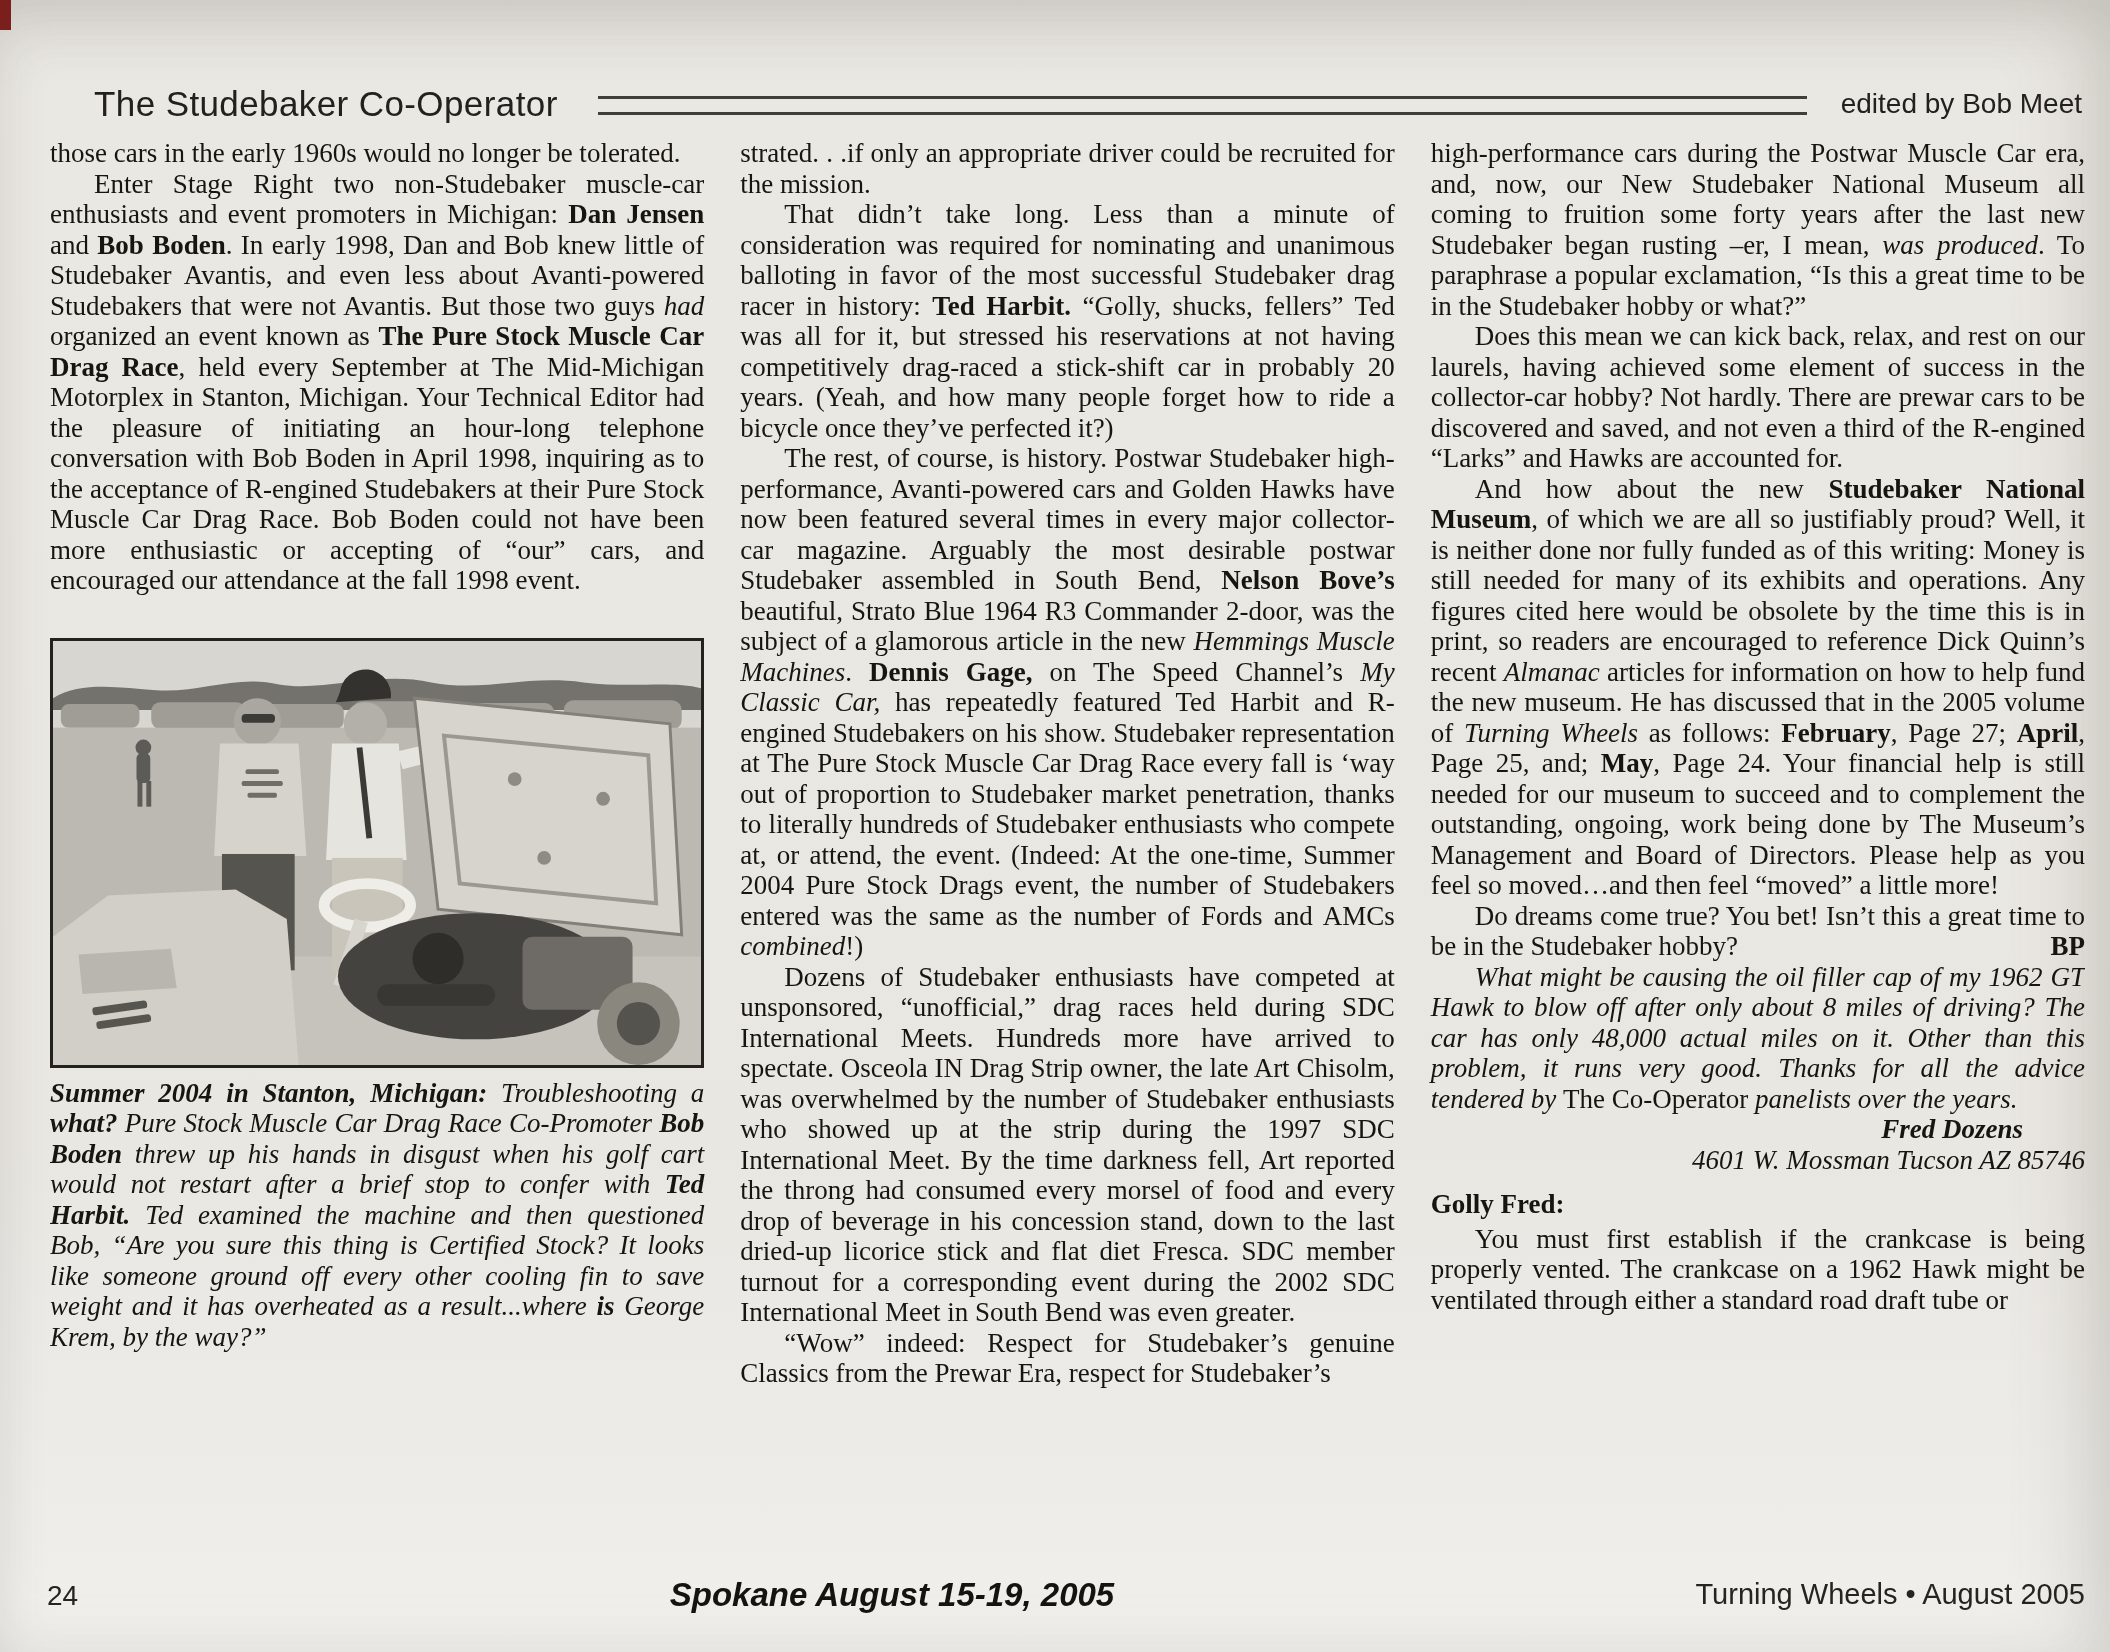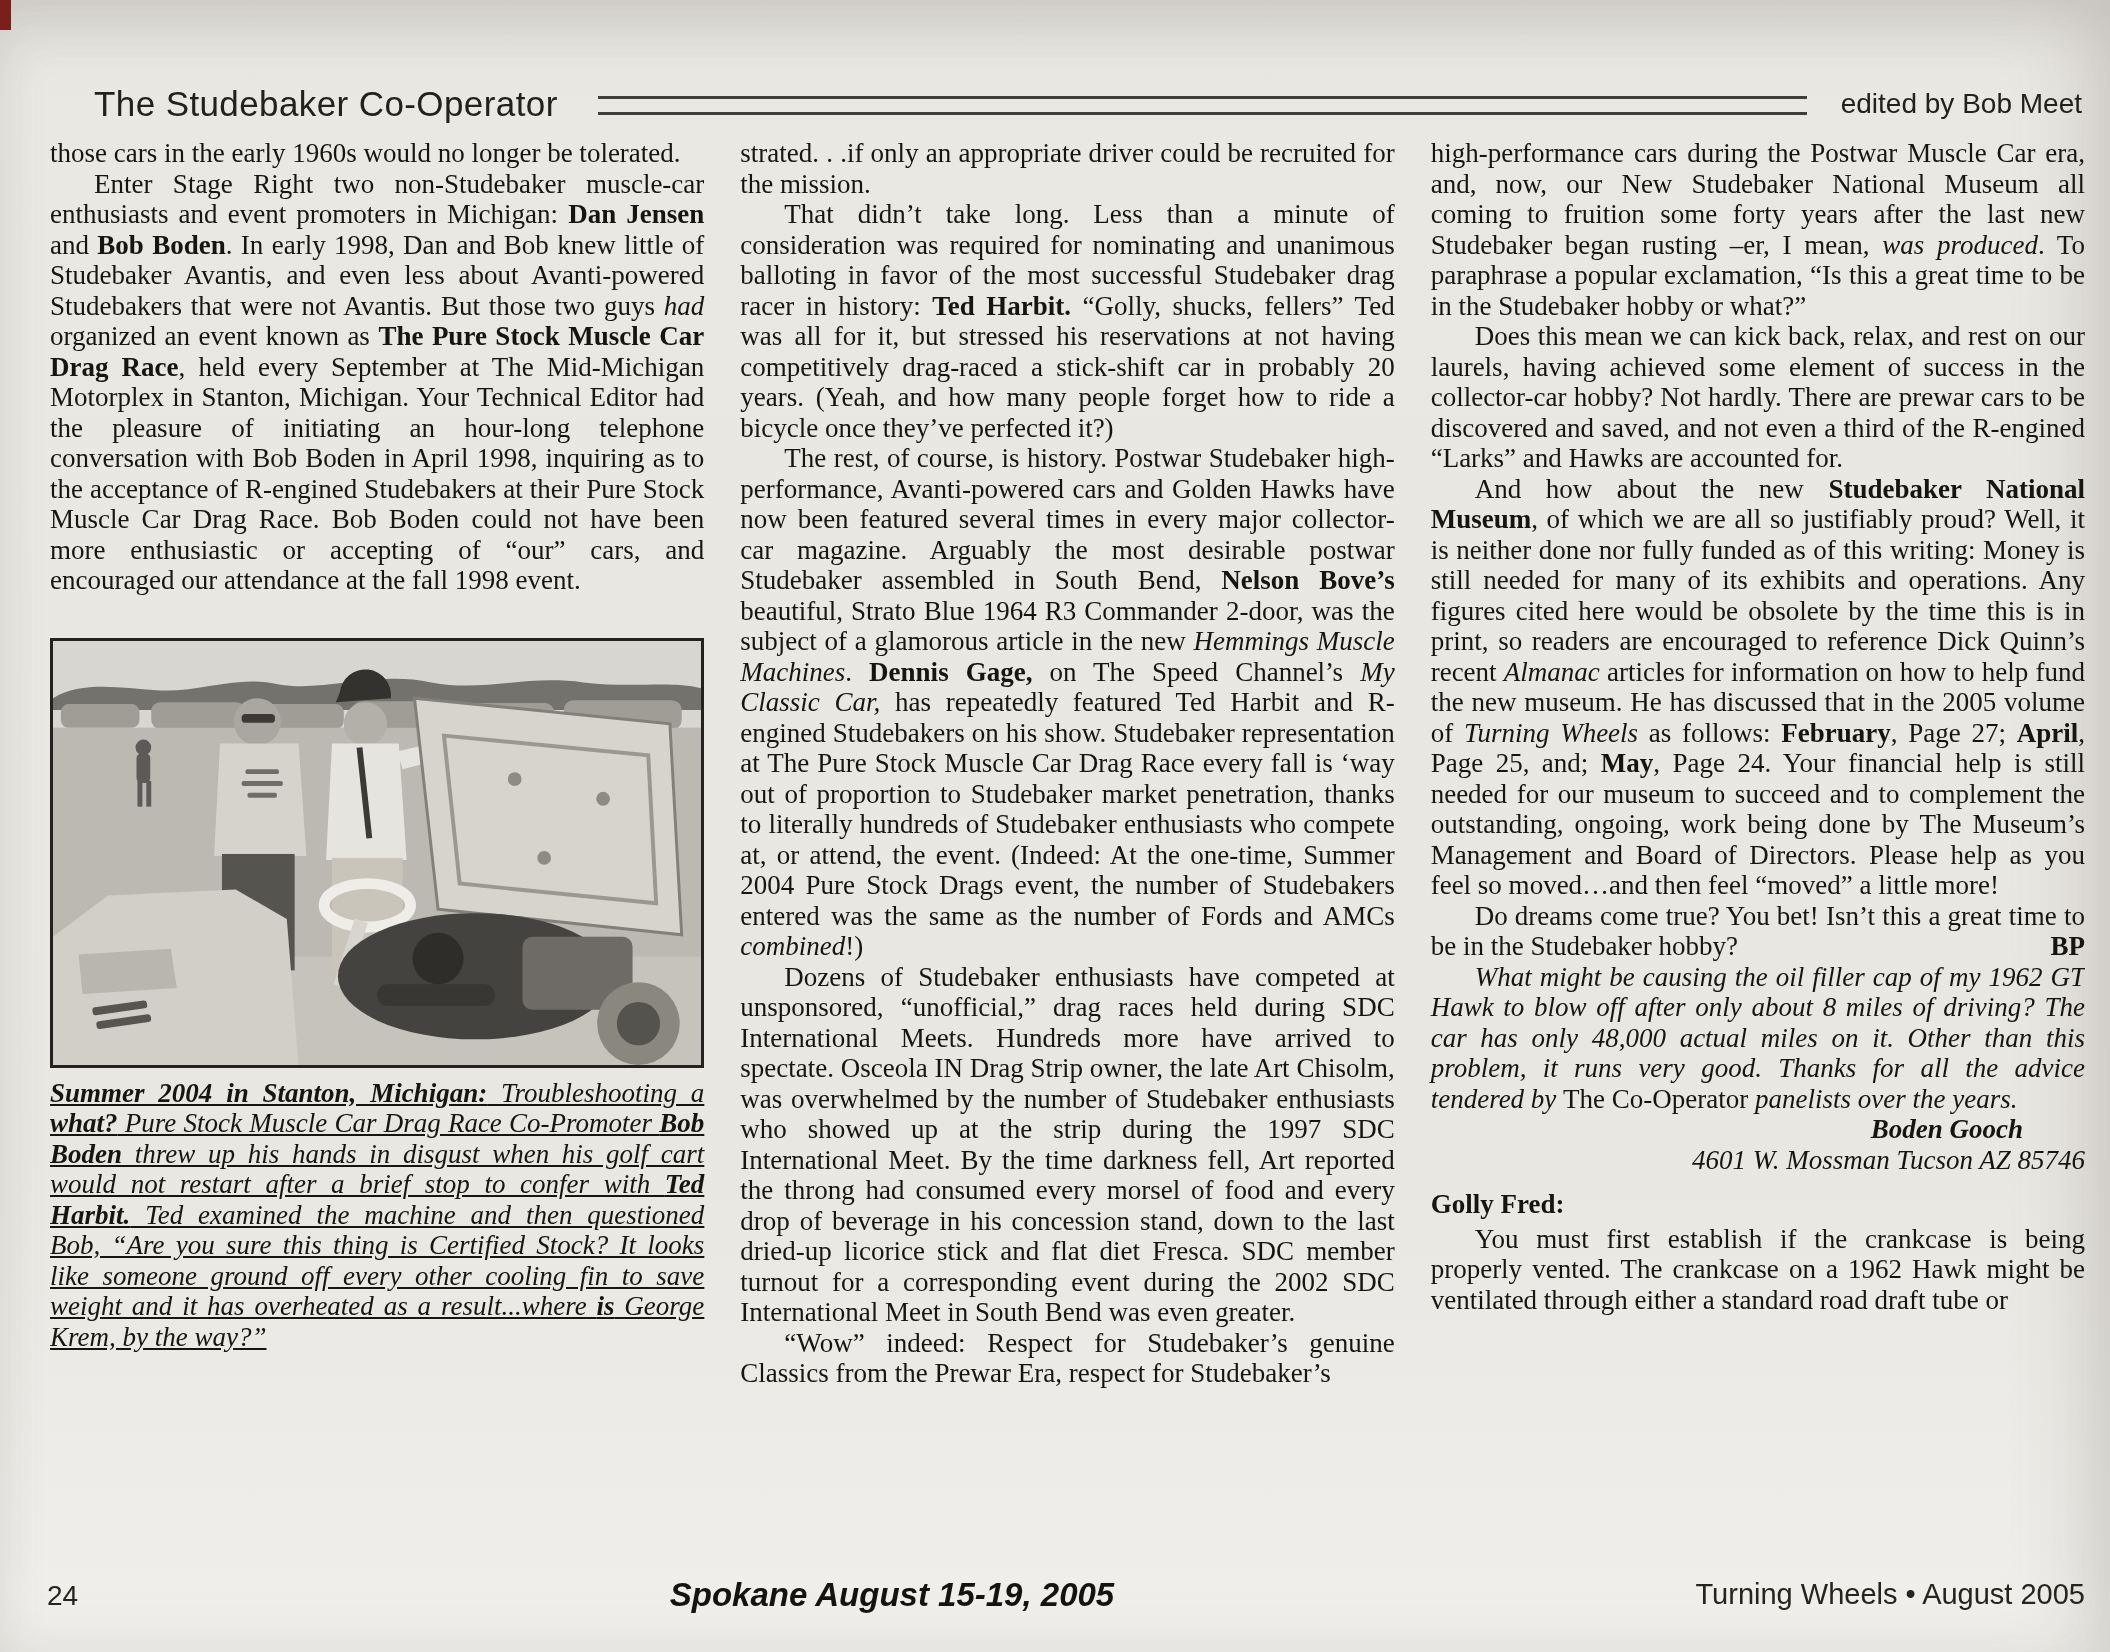--- a/index.html
+++ b/index.html
@@ -15,21 +15,21 @@
   .rule{flex:1;height:13px;border-top:3px solid #413f3c;border-bottom:3px solid #413f3c;margin:2px 34px 0 40px;}
   .edited{font-size:28px;white-space:nowrap;}
   .cols{position:absolute;left:50px;right:25px;top:138px;height:1428px;display:flex;gap:36px;
     overflow:hidden;font-size:27px;line-height:30.5px;}
   .col{flex:1;min-width:0;}
   .col p{margin:0;text-align:justify;}
   p.indent{text-indent:44px;}
   .blk-heading{margin:14px 0 4px 0 !important;}
   .blk-signature{text-align:right !important;padding-right:62px;}
   .blk-address{text-align:right !important;}
-  .blk-caption{margin-top:0;text-decoration:underline;}
+  .blk-caption{margin-top:0;}
   .run-b{font-weight:700;}
   .run-i{font-style:italic;}
   .run-bi{font-weight:700;font-style:italic;}
   .tail{float:right;font-weight:700;}
   .photo-fig{margin:42px 0 10px 0;border:3px solid #23221f;background:#cac7c1;line-height:0;}
   .photo-fig svg{display:block;width:100%;height:424px;}
   .footer{position:absolute;left:47px;right:25px;top:1576px;height:46px;
     font-family:"Liberation Sans", sans-serif;color:#26241f;}
   .page-num{position:absolute;left:0;top:4px;font-size:28px;}
   .footer-event{position:absolute;left:845px;top:0;transform:translateX(-50%);
@@ -123,21 +123,21 @@
         <p class="blk-p indent"><span>The rest, of course, is history. Postwar Studebaker high-performance, Avanti-powered cars and Golden Hawks have now been featured several times in every major collector-car magazine. Arguably the most desirable postwar Studebaker assembled in South Bend, </span><span class="run-b">Nelson Bove’s</span><span> beautiful, Strato Blue 1964 R3 Commander 2-door, was the subject of a glamorous article in the new </span><span class="run-i">Hemmings Muscle Machines</span><span>. </span><span class="run-b">Dennis Gage,</span><span> on The Speed Channel’s </span><span class="run-i">My Classic Car,</span><span> has repeatedly featured Ted Harbit and R-engined Studebakers on his show. Studebaker representation at The Pure Stock Muscle Car Drag Race every fall is ‘way out of proportion to Studebaker market penetration, thanks to literally hundreds of Studebaker enthusiasts who compete at, or attend, the event. (Indeed: At the one-time, Summer 2004 Pure Stock Drags event, the number of Studebakers entered was the same as the number of Fords and AMCs </span><span class="run-i">combined</span><span>!)</span></p>
         <p class="blk-p indent"><span>Dozens of Studebaker enthusiasts have competed at unsponsored, “unofficial,” drag races held during SDC International Meets. Hundreds more have arrived to spectate. Osceola IN Drag Strip owner, the late Art Chisolm, was overwhelmed by the number of Studebaker enthusiasts who showed up at the strip during the 1997 SDC International Meet. By the time darkness fell, Art reported the throng had consumed every morsel of food and every drop of beverage in his concession stand, down to the last dried-up licorice stick and flat diet Fresca. SDC member turnout for a corresponding event during the 2002 SDC International Meet in South Bend was even greater.</span></p>
         <p class="blk-p indent"><span>“Wow” indeed: Respect for Studebaker’s genuine Classics from the Prewar Era, respect for Studebaker’s</span></p>
       </div>
     <div class="col">
         <p class="blk-p"><span>high-performance cars during the Postwar Muscle Car era, and, now, our New Studebaker National Museum all coming to fruition some forty years after the last new Studebaker began rusting –er, I mean, </span><span class="run-i">was produced</span><span>. To paraphrase a popular exclamation, “Is this a great time to be in the Studebaker hobby or what?”</span></p>
         <p class="blk-p indent"><span>Does this mean we can kick back, relax, and rest on our laurels, having achieved some element of success in the collector-car hobby? Not hardly. There are prewar cars to be discovered and saved, and not even a third of the R-engined “Larks” and Hawks are accounted for.</span></p>
         <p class="blk-p indent"><span>And how about the new </span><span class="run-b">Studebaker National Museum</span><span>, of which we are all so justifiably proud? Well, it is neither done nor fully funded as of this writing: Money is still needed for many of its exhibits and operations. Any figures cited here would be obsolete by the time this is in print, so readers are encouraged to reference Dick Quinn’s recent </span><span class="run-i">Almanac</span><span> articles for information on how to help fund the new museum. He has discussed that in the 2005 volume of </span><span class="run-i">Turning Wheels</span><span> as follows: </span><span class="run-b">February</span><span>, Page 27; </span><span class="run-b">April</span><span>, Page 25, and; </span><span class="run-b">May</span><span>, Page 24. Your financial help is still needed for our museum to succeed and to complement the outstanding, ongoing, work being done by The Museum’s Management and Board of Directors. Please help as you feel so moved…and then feel “moved” a little more!</span></p>
         <p class="blk-p indent"><span>Do dreams come true? You bet! Isn’t this a great time to be in the Studebaker hobby? </span><span class="run-b tail">BP</span></p>
         <p class="blk-p indent"><span class="run-i">What might be causing the oil filler cap of my 1962 GT Hawk to blow off after only about 8 miles of driving? The car has only 48,000 actual miles on it. Other than this problem, it runs very good. Thanks for all the advice tendered by </span><span>The Co-Operator</span><span class="run-i"> panelists over the years.</span></p>
-        <p class="blk-signature"><span class="run-bi">Boden Gooch</span></p>
+        <p class="blk-signature"><span class="run-bi">Fred Dozens</span></p>
         <p class="blk-address"><span class="run-i">4601 W. Mossman Tucson AZ 85746</span></p>
         <p class="blk-heading"><span class="run-b">Golly Fred:</span></p>
         <p class="blk-p indent"><span>You must first establish if the crankcase is being properly vented. The crankcase on a 1962 Hawk might be ventilated through either a standard road draft tube or</span></p>
       </div>
   </div>
 
   <div class="footer">
     <span class="page-num">24</span>
     <span class="footer-event">Spokane August 15-19, 2005</span>
     <span class="footer-pub">Turning Wheels • August 2005</span>

